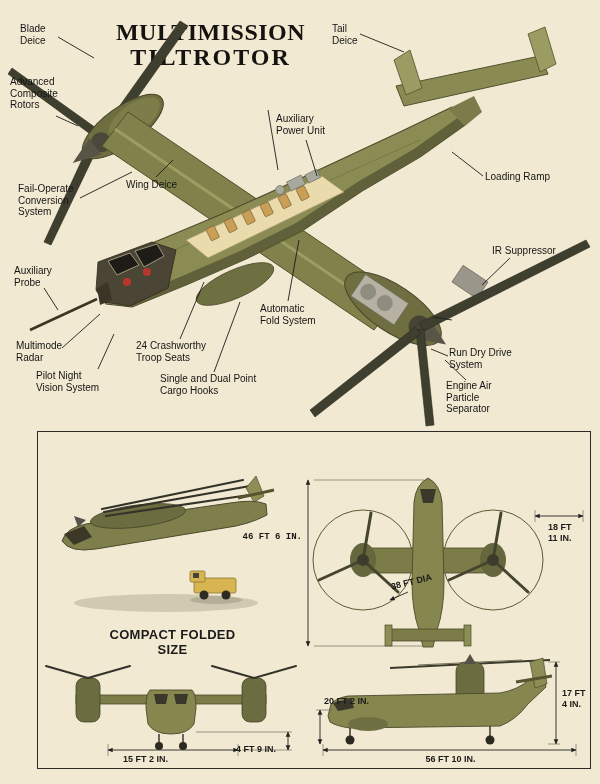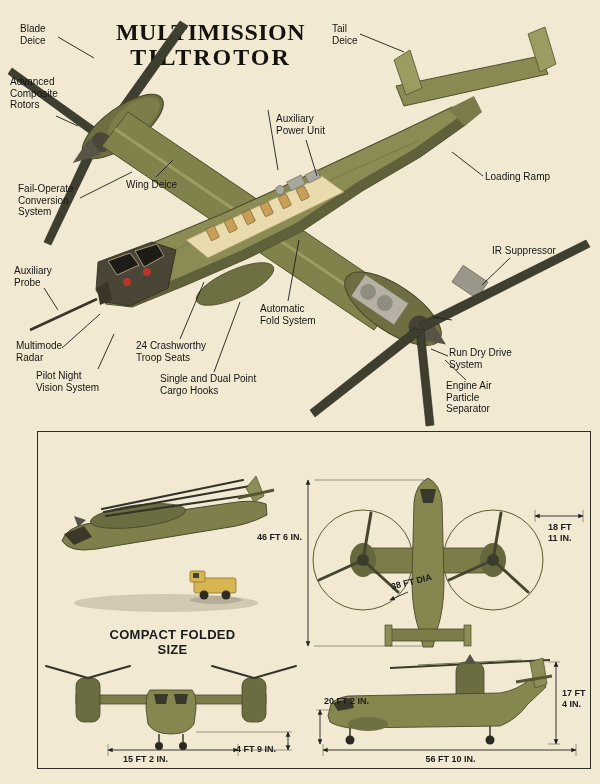--- a/index.html
+++ b/index.html
@@ -51,21 +51,21 @@
   .art-lower .ext { stroke:#5a5a52; stroke-width:0.6; fill:none; }
 
   .caption {
     position:absolute; left:62px; top:195px; width:145px; text-align:center;
     font-size:13px; font-weight:bold; letter-spacing:0.3px; color:#1b1b1b;
   }
   .dim-label {
     position:absolute; font-size:9px; font-weight:bold; color:#1b1b1b;
     line-height:1.25; white-space:pre-line;
   }
-  .dl-plan-length { left:180px; top:100px; width:84px; text-align:right; }
+  .dl-plan-length { left:180px; top:100px; width:84px; text-align:right;font-family:Liberation Mono, monospace; }
   .dl-plan-width  { left:510px; top:90px; }
   .dl-rotor-dia   { left:352px; top:150px; transform:rotate(-14deg); transform-origin:left top; }
   .dl-side-front  { left:286px; top:264px; }
   .dl-overall-height { left:524px; top:256px; }
   .dl-front-clearance { left:198px; top:312px; }
   .dl-front-width { left:85px; top:322px; width:100px; text-align:left; }
   .dl-overall-length { left:360px; top:322px; width:105px; text-align:center; }
 </style>
 </head>
 <body>

